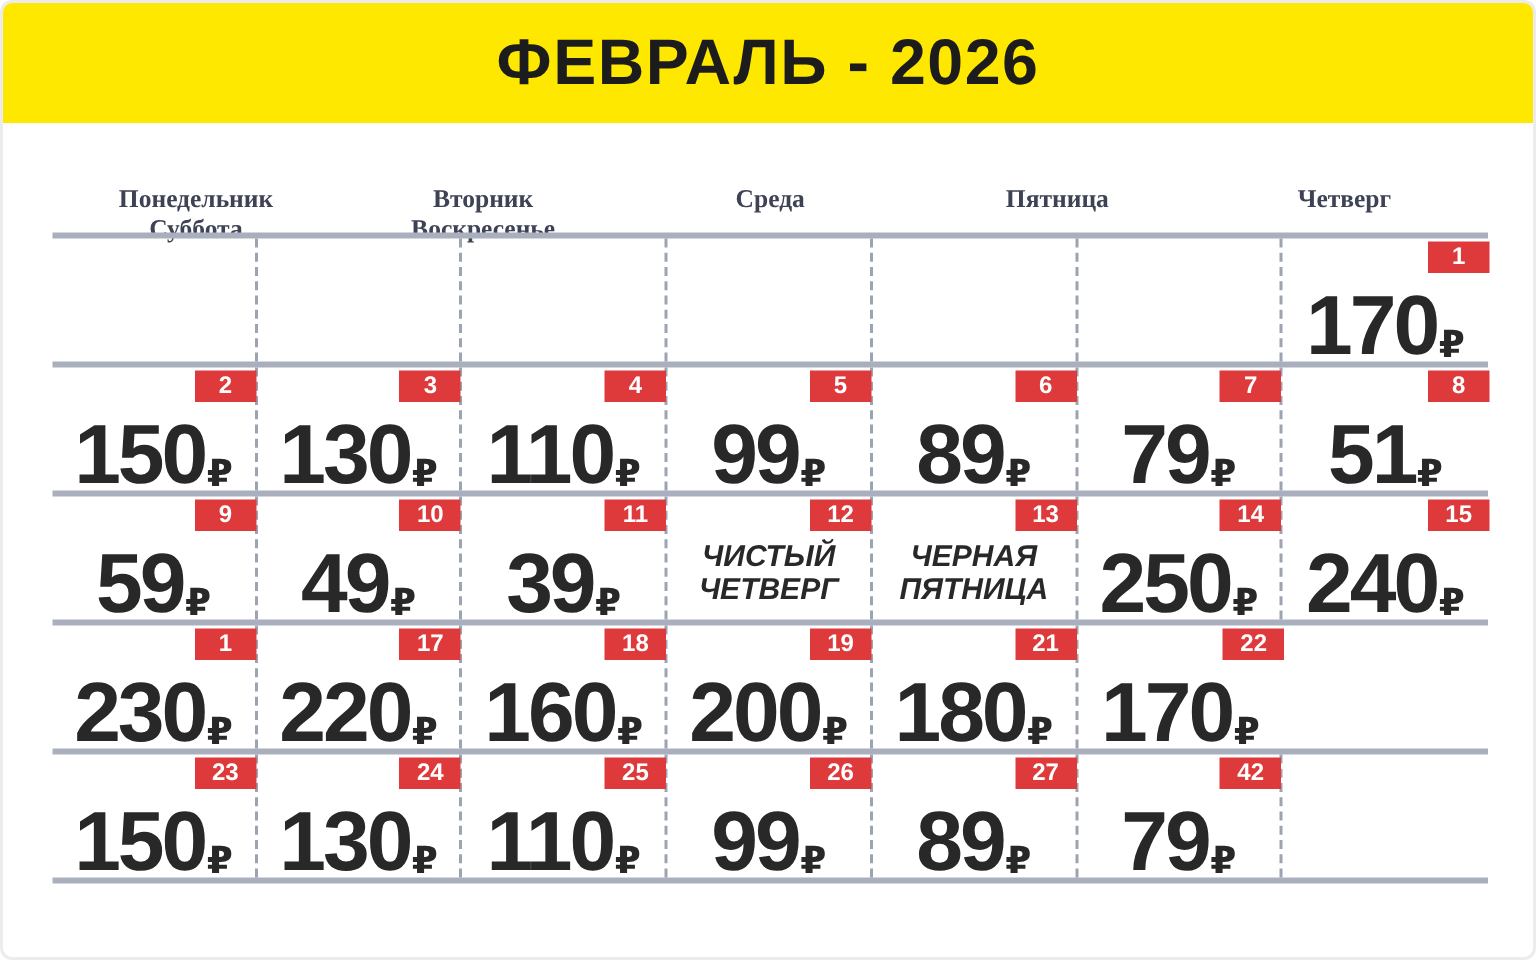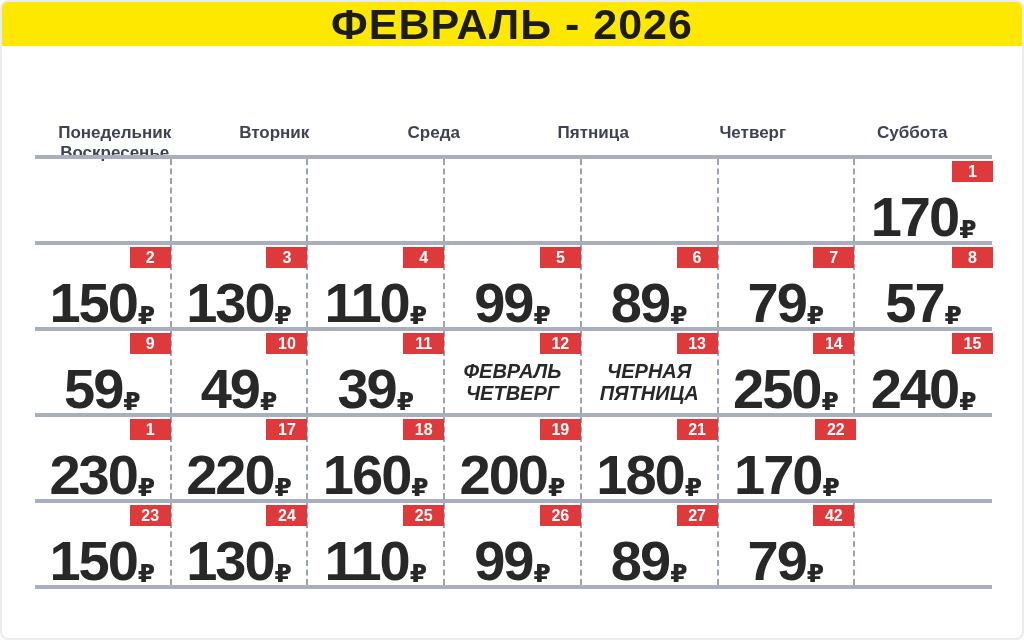--- a/index.html
+++ b/index.html
@@ -2,29 +2,29 @@
 <html><head>
 <meta charset="utf-8">
 <style>
   html,body { margin:0; padding:0; background:#ffffff; }
   body { width:1024px; height:640px; font-family:"Liberation Sans","DejaVu Sans",sans-serif; }
   .poster {
     position:relative; width:1024px; height:640px; background:#ffffff;
     border:2px solid #ececef; border-radius:8px; overflow:hidden; box-sizing:border-box;
   }
   .header-band {
-    position:absolute; top:0; left:0; right:0; height:44px; background:#FFE800;
+    position:absolute; top:0; left:0; right:0; height:80px; background:#FFE800;
     display:flex; align-items:center; justify-content:center;
   }
   .title {
     font-size:43px; font-weight:bold; color:#1c1c1c; letter-spacing:1px; white-space:nowrap;
   }
   .weekdays {
     position:absolute; top:121px; left:33px; width:957px;
-    display:grid; grid-template-columns:repeat(6,1fr);
+    display:grid; grid-template-columns:repeat(5,1fr);font-family:Liberation Serif, serif;
   }
   .weekday {
     text-align:center; font-size:17px; font-weight:bold; color:#3D4254; white-space:nowrap;
   }
   .grid { position:absolute; top:153px; left:33px; width:957px; }
   .week {
     display:grid; grid-template-columns:repeat(7,1fr); height:86px;
     border-top:4px solid #A9AFBD; box-sizing:border-box;
   }
   .grid-bottom-line { height:4px; background:#A9AFBD; }
@@ -104,40 +104,40 @@
       <div class="cell sep">
         <span class="badge">6</span>
         <div class="price"><span>89</span><span class="rub">₽</span></div>
       </div>
       <div class="cell sep">
         <span class="badge">7</span>
         <div class="price"><span>79</span><span class="rub">₽</span></div>
       </div>
       <div class="cell">
         <span class="badge">8</span>
-        <div class="price"><span>57</span><span class="rub">₽</span></div>
+        <div class="price"><span>51</span><span class="rub">₽</span></div>
       </div>
     </div>
 
     <div class="week">
       <div class="cell sep">
         <span class="badge">9</span>
         <div class="price"><span>59</span><span class="rub">₽</span></div>
       </div>
       <div class="cell sep">
         <span class="badge">10</span>
         <div class="price"><span>49</span><span class="rub">₽</span></div>
       </div>
       <div class="cell sep">
         <span class="badge">11</span>
         <div class="price"><span>39</span><span class="rub">₽</span></div>
       </div>
       <div class="cell sep">
         <span class="badge">12</span>
-        <div class="special">ФЕВРАЛЬ ЧЕТВЕРГ</div>
+        <div class="special">ЧИСТЫЙ ЧЕТВЕРГ</div>
       </div>
       <div class="cell sep">
         <span class="badge">13</span>
         <div class="special">ЧЕРНАЯ ПЯТНИЦА</div>
       </div>
       <div class="cell sep">
         <span class="badge">14</span>
         <div class="price"><span>250</span><span class="rub">₽</span></div>
       </div>
       <div class="cell">

